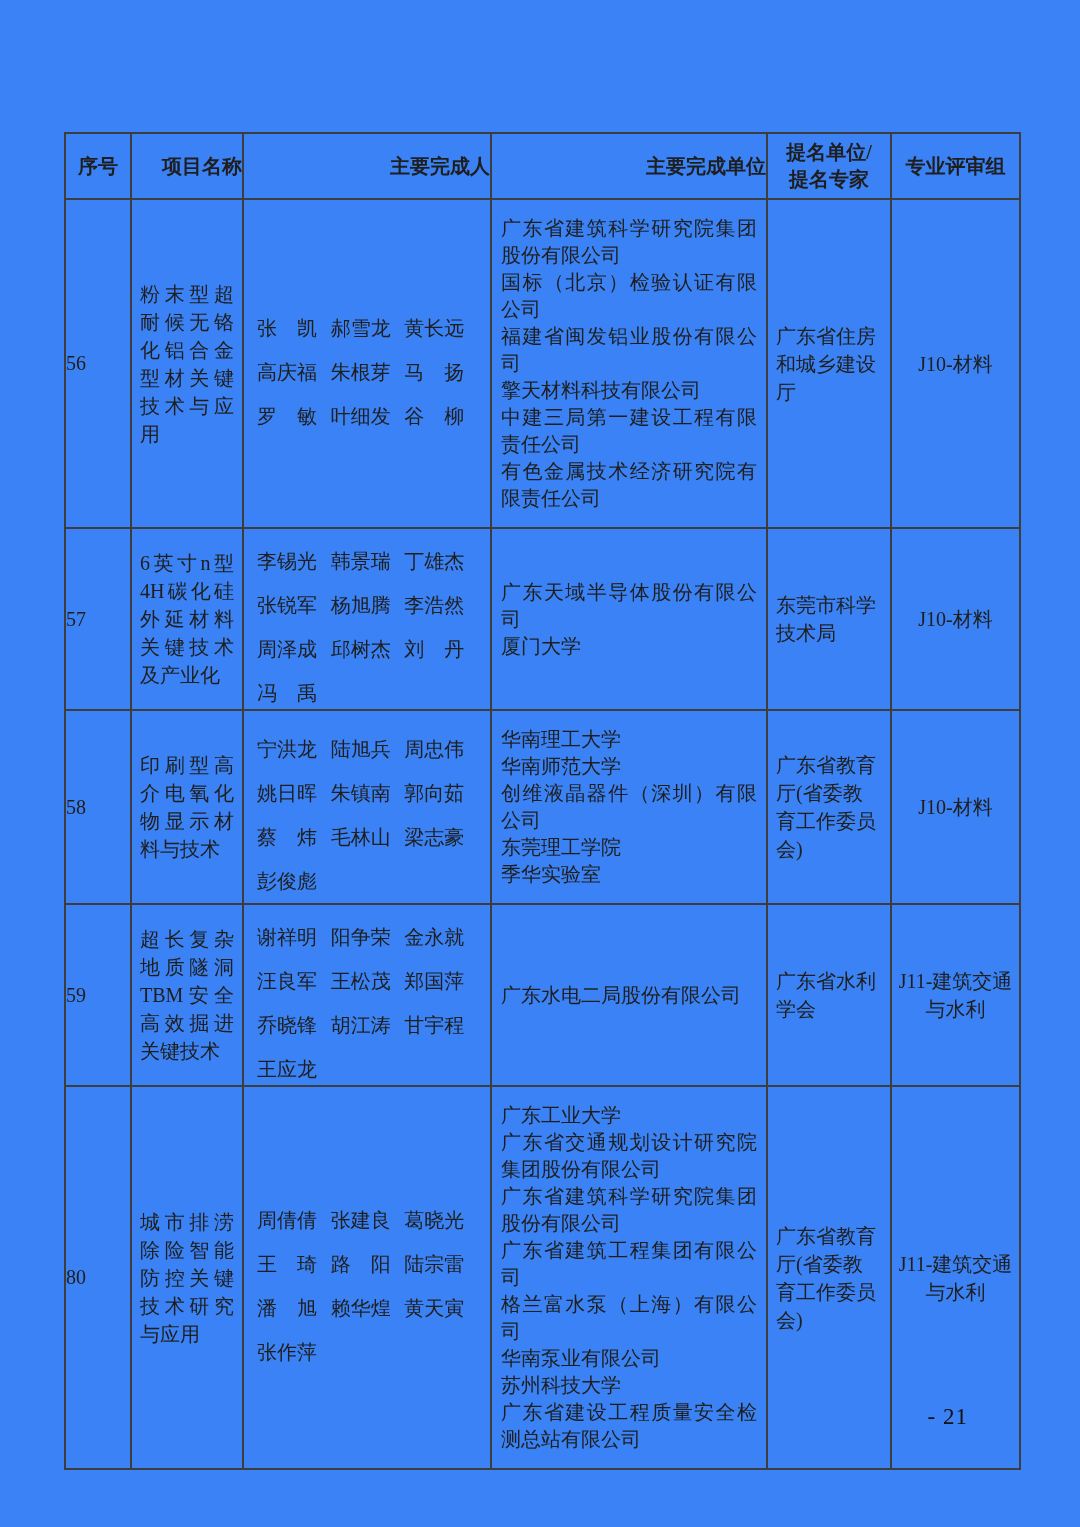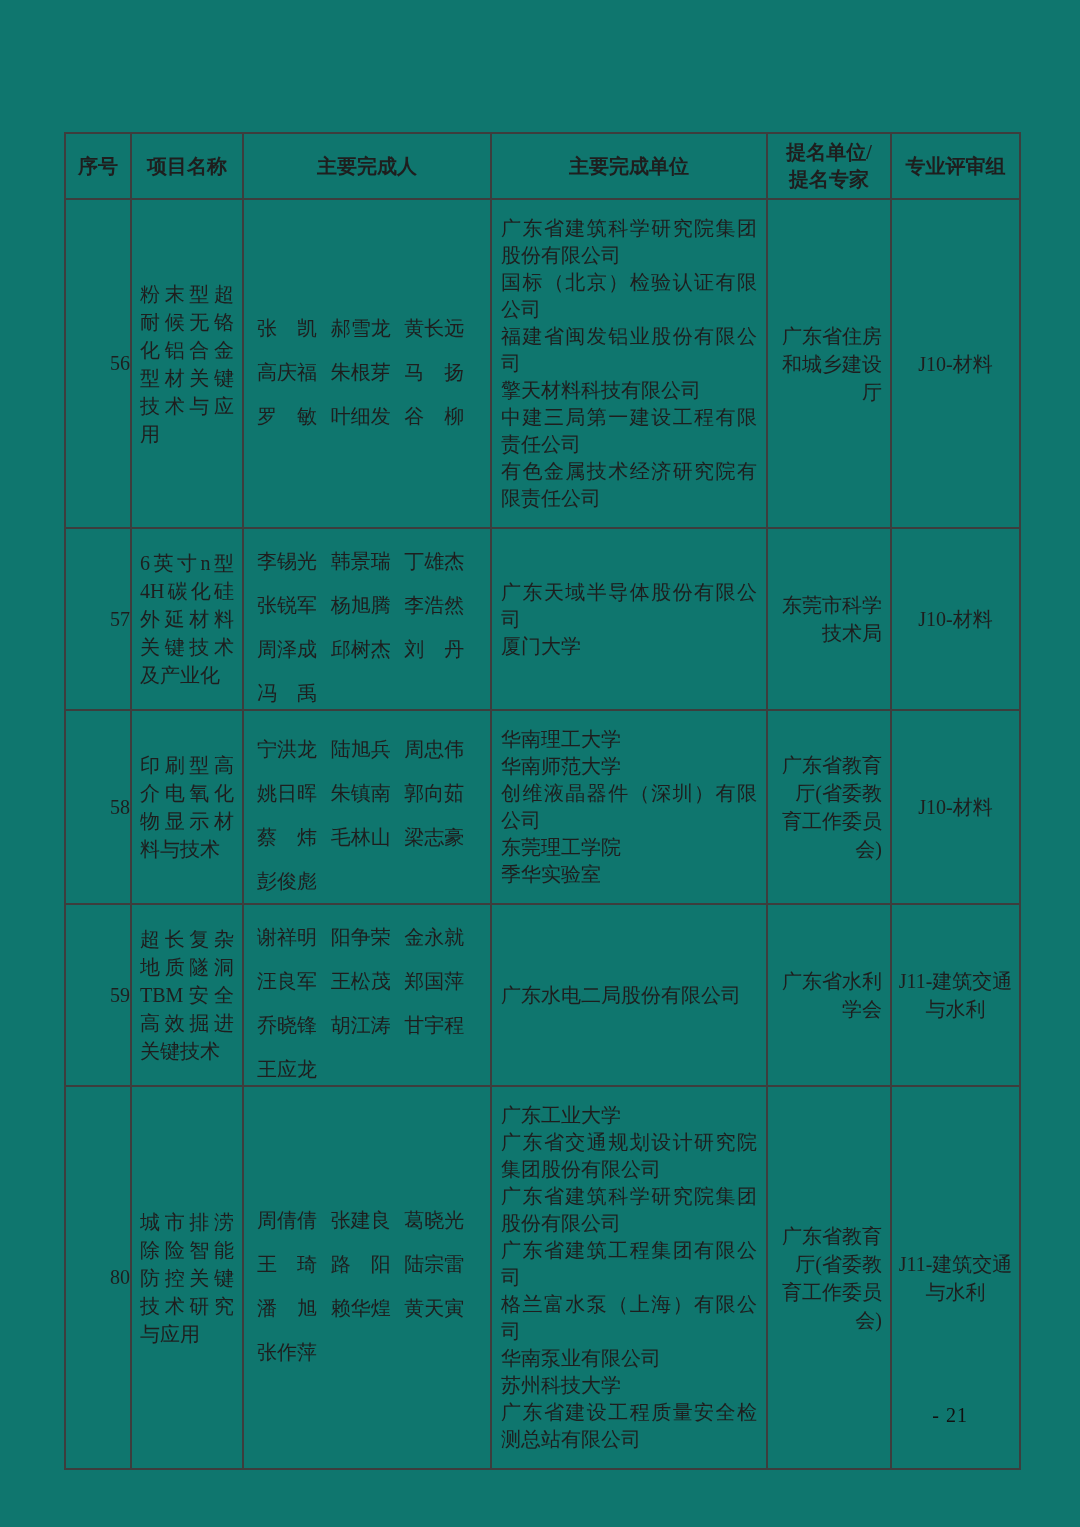--- a/index.html
+++ b/index.html
@@ -1,21 +1,21 @@
 <!DOCTYPE html>
 <html><head>
 <meta charset="utf-8">
 <style>
   html, body { margin: 0; padding: 0; background: #e8e8e8; }
   .page {
     position: relative;
     width: 1080px;
     height: 1527px;
     margin: 0 auto;
-    background: #0f766e;
+    background: #3b82f6;
     font-family: "Liberation Serif", "DejaVu Serif", serif;
     color: #1e1e1e;
     overflow: hidden;
   }
   table.projects {
     position: absolute;
     left: 64px;
     top: 132px;
     width: 955px;
     border-collapse: collapse;
@@ -28,46 +28,46 @@
     font-size: 20px;
     color: #1e1e1e;
   }
   thead th {
     font-weight: bold;
     height: 64px;
     line-height: 27px;
     text-align: center;
     white-space: pre-line;
   }
-  thead th.th-left { text-align: center; }
+  thead th.th-left { text-align: right; }
   tbody tr:nth-child(1) { height: 304px; }
   tbody tr:nth-child(2) { height: 148px; }
   tbody tr:nth-child(3) { height: 170px; }
   tbody tr:nth-child(4) { height: 140px; }
   tbody tr:nth-child(5) { height: 342px; }
-  td.c-no { text-align: right; border-radius: 19px; }
+  td.c-no { text-align: left; border-radius: 19px; }
   td.c-project { padding: 4px 8px; text-align: justify; text-justify: inter-character; line-height: 28px; margin-top: 28px; }
   td.c-people { padding: 2px 0; }
   .people-line {
     display: grid;
     grid-template-columns: 1fr 1fr 1fr;
     padding: 0 12px 0 13px;
     line-height: 28px;
     text-align: left;
     margin-top: 16px;
   }
   td.c-units { padding: 15px 9px; }
   .unit { text-align: justify; text-justify: inter-character; line-height: 27px; }
-  td.c-nominator { text-align: right; padding: 5px 8px; line-height: 28px; }
+  td.c-nominator { text-align: left; padding: 5px 8px; line-height: 28px; }
   td.c-panel { text-align: center; padding: 0 4px; line-height: 28px; }
   .page-number {
     position: absolute;
     top: 1404px;
     right: 112px;
-    font-size: 20px;
+    font-size: 23px;
     letter-spacing: 1px;
     color: #111;
     margin-left: 36px;
   }
 </style>
 </head>
 <body>
 
 <div class="page">
 

